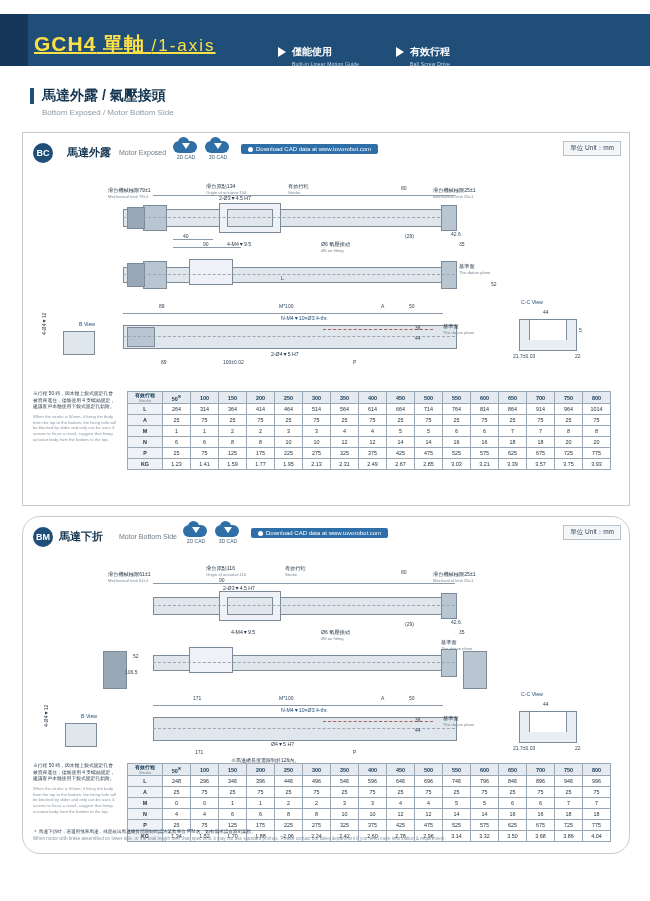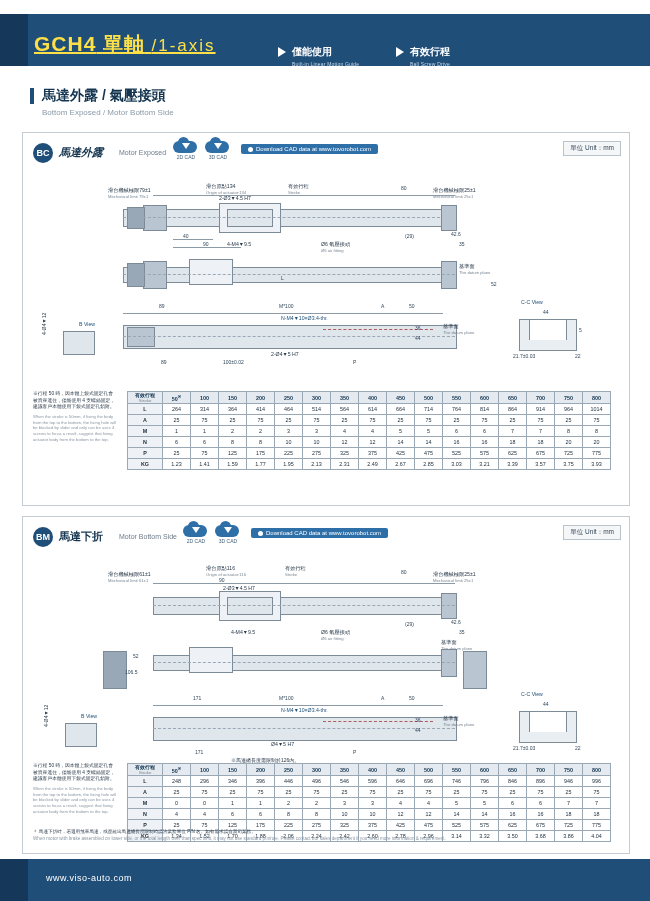--- a/index.html
+++ b/index.html
@@ -43,21 +43,21 @@
   .sect .bar{position:absolute;left:0;top:2px;width:4px;height:16px;background:#1f4e79;}
   .sect .cn{margin-left:12px;font-size:14px;font-weight:bold;color:#14344f;}
   .sect .en{margin-left:12px;font-size:8px;color:#8a9aa8;display:block;margin-top:3px;}
 
   
   .panel{
     position:absolute;left:22px;width:606px;
     border:1px solid #c3ccd4;background:#fff;
   }
   #panel-bc{top:132px;height:372px;}
-  #panel-bm{top:516px;height:336px;}
+  #panel-bm{top:516px;height:336px;border-radius:18px;}
 
   .badge{
     position:absolute;width:20px;height:20px;border-radius:50%;
     background:#1f4e79;color:#fff;font-size:9px;font-weight:bold;
     text-align:center;line-height:20px;
   }
   .panel-title-cn{position:absolute;font-size:11px;font-weight:bold;color:#14344f;}
   .panel-title-en{position:absolute;font-size:7px;color:#6d7c8a;}
 
   .cad-btn{
@@ -157,21 +157,21 @@
 
   <div class="sect">
     <div class="bar"></div>
     <span class="cn">馬達外露 / 氣壓接頭</span>
     <span class="en">Bottom Exposed / Motor Bottom Side</span>
   </div>
 
   <div class="panel" id="panel-bc">
 
     <div class="badge" style="left:10px;top:10px;">BC</div>
-    <div class="panel-title-cn" style="left:36px;top:12px;font-style:italic;">馬達外露</div>
+    <div class="panel-title-cn" style="left:44px;top:12px;">馬達外露</div>
     <div class="panel-title-en" style="left:96px;top:16px;">Motor Exposed</div>
 
     <div class="cad-btn" style="left:150px;top:8px;">
       <div class="cloud"></div>
       <div class="arrow"></div>
       <div class="lbl">2D CAD</div>
     </div>
     <div class="cad-btn" style="left:182px;top:8px;">
       <div class="cloud"></div>
       <div class="arrow"></div>
@@ -690,18 +690,14 @@
           </tr>
         </tbody>
       </table>
 
     <div class="footnote" style="left:10px;top:312px;width:586px;">
       <span>＊ 馬達下折時，若選用煞車馬達，或是超出馬達總長度限制時請洽業務單位 P/N 名。如有需求請自我司業務。</span><br>
       <span class="en">When motor with brake assembled on lower side, or the total length over than spec limit, it may not use standard p/n/role. Please contact our sales department if you need more information &amp; requirement.</span>
     </div>
   </div>
 
-  <div class="footer">
-    <div class="stripe"></div>
-    <div class="url">www.viso-auto.com</div>
-  </div>
 
 </div>
 
 </body></html>

